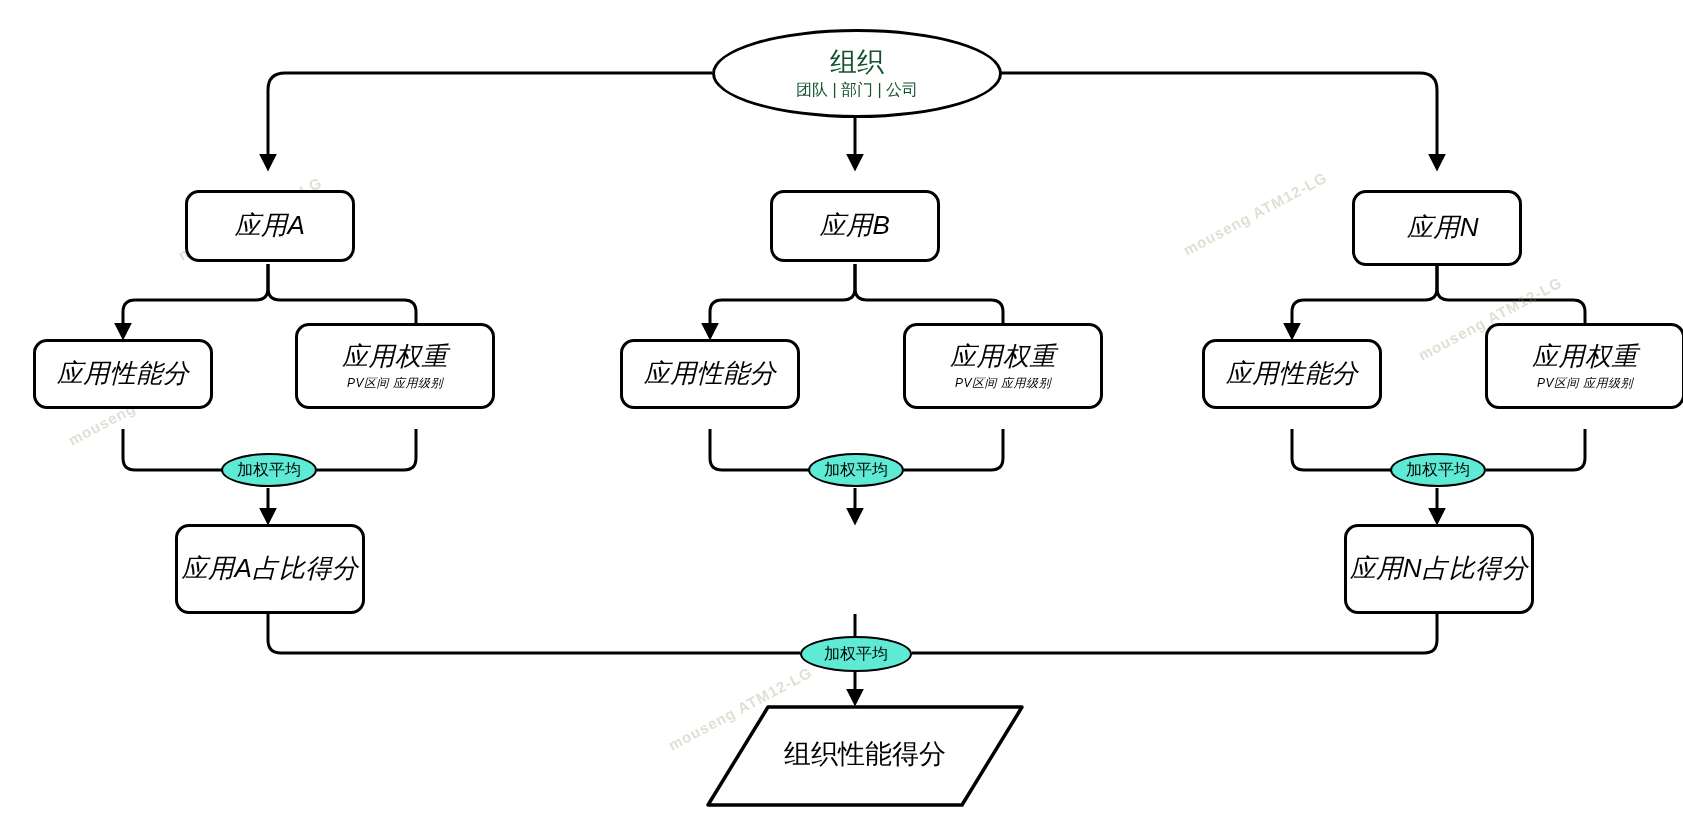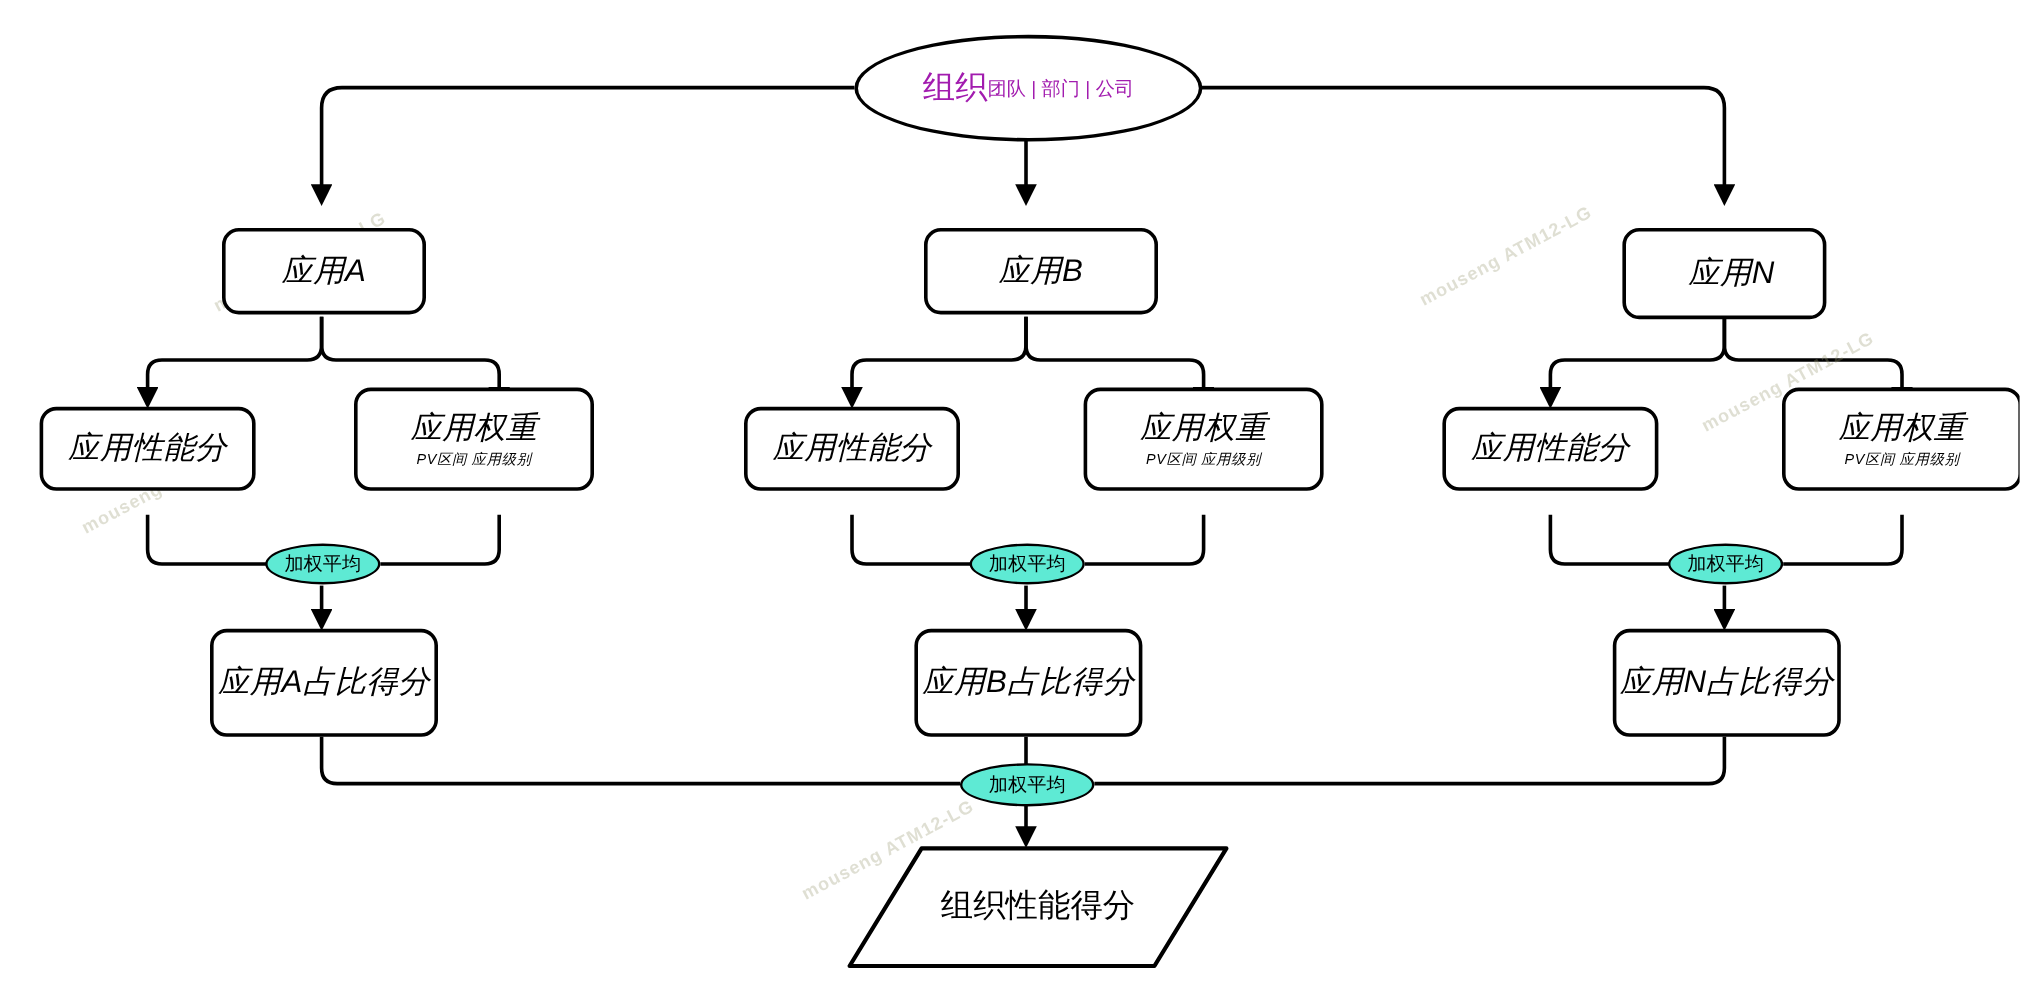--- a/index.html
+++ b/index.html
@@ -50,28 +50,28 @@
   .node .subtitle {
     font-size: 12px;
     line-height: 1.2;
     margin-top: 4px;
     letter-spacing: 0.5px;
   }
   .ellipse-node {
     position: absolute;
     box-sizing: border-box;
     display: flex;
-    flex-direction: row;
+    flex-direction: column;
     align-items: center;
     justify-content: center;
     text-align: center;
     border: 3px solid #000000;
     border-radius: 50%;
     background: #ffffff;
-    color: #a21caf;
+    color: #14532d;
   }
   .ellipse-node .title {
     font-size: 27px;
     line-height: 1.1;
   }
   .ellipse-node .subtitle {
     font-size: 16px;
     line-height: 1.2;
     margin-top: 3px;
   }
@@ -183,38 +183,35 @@
     <div class="title">应用权重</div>
     <div class="subtitle">PV区间  应用级别</div>
   </div>
 
   <div class="op-ellipse" style="left:221px; top:453px; width:96px; height:34px;">加权平均</div>
 
   <div class="node rounded" style="left:175px; top:524px; width:190px; height:90px;">
     <div class="title">应用A占比得分</div>
   </div>
 
-  <div class="node rounded" style="left:770px; top:190px; width:195px; height:72px;">
+  <div class="node rounded" style="left:770px; top:190px; width:170px; height:72px;">
     <div class="title">应用B</div>
   </div>
 
   <div class="node rounded" style="left:620px; top:339px; width:180px; height:70px;">
     <div class="title">应用性能分</div>
   </div>
 
   <div class="node rounded" style="left:903px; top:323px; width:200px; height:86px;">
     <div class="title">应用权重</div>
     <div class="subtitle">PV区间  应用级别</div>
   </div>
 
   <div class="op-ellipse" style="left:808px; top:453px; width:96px; height:34px;">加权平均</div>
 
-  <div class="node rounded" style="left:762px; top:524px; width:190px; height:90px;">
-    <div class="title">应用B占比得分</div>
-  </div>
 
   <div class="node rounded" style="left:1352px; top:190px; width:170px; height:76px;padding-left:12px;">
     <div class="title">应用N</div>
   </div>
 
   <div class="node rounded" style="left:1202px; top:339px; width:180px; height:70px;">
     <div class="title">应用性能分</div>
   </div>
 
   <div class="node rounded" style="left:1485px; top:323px; width:200px; height:86px;">

